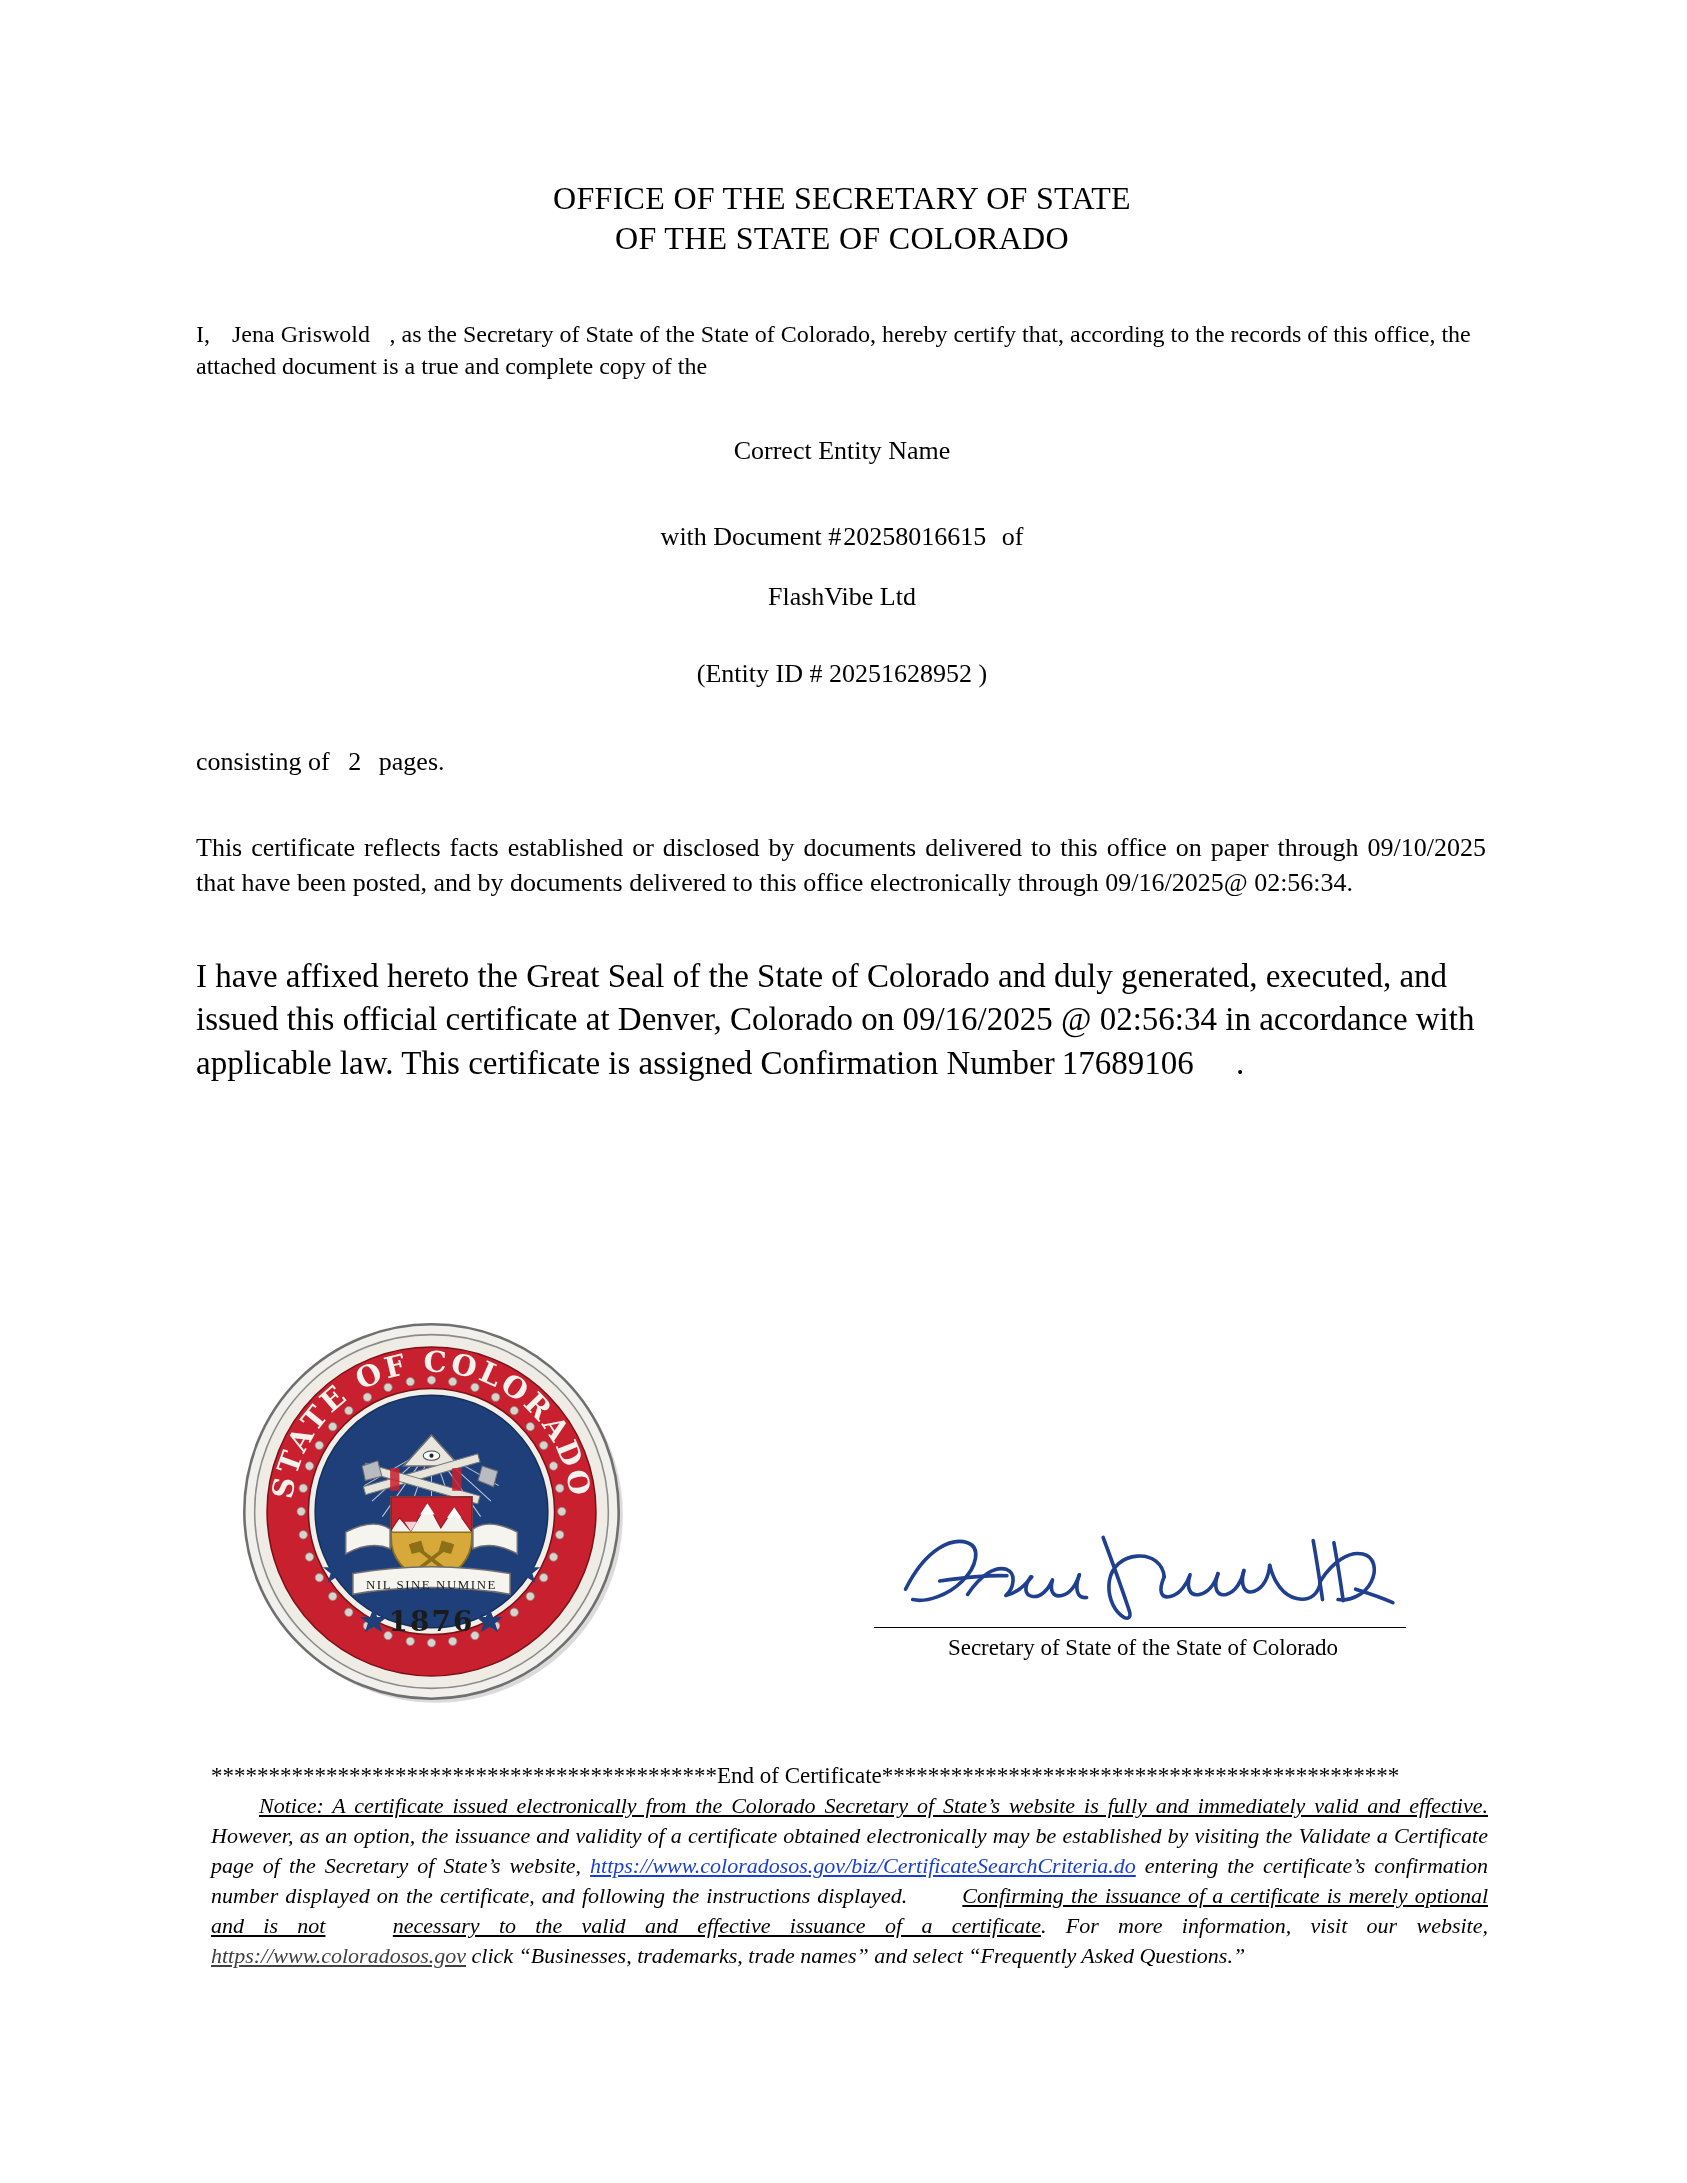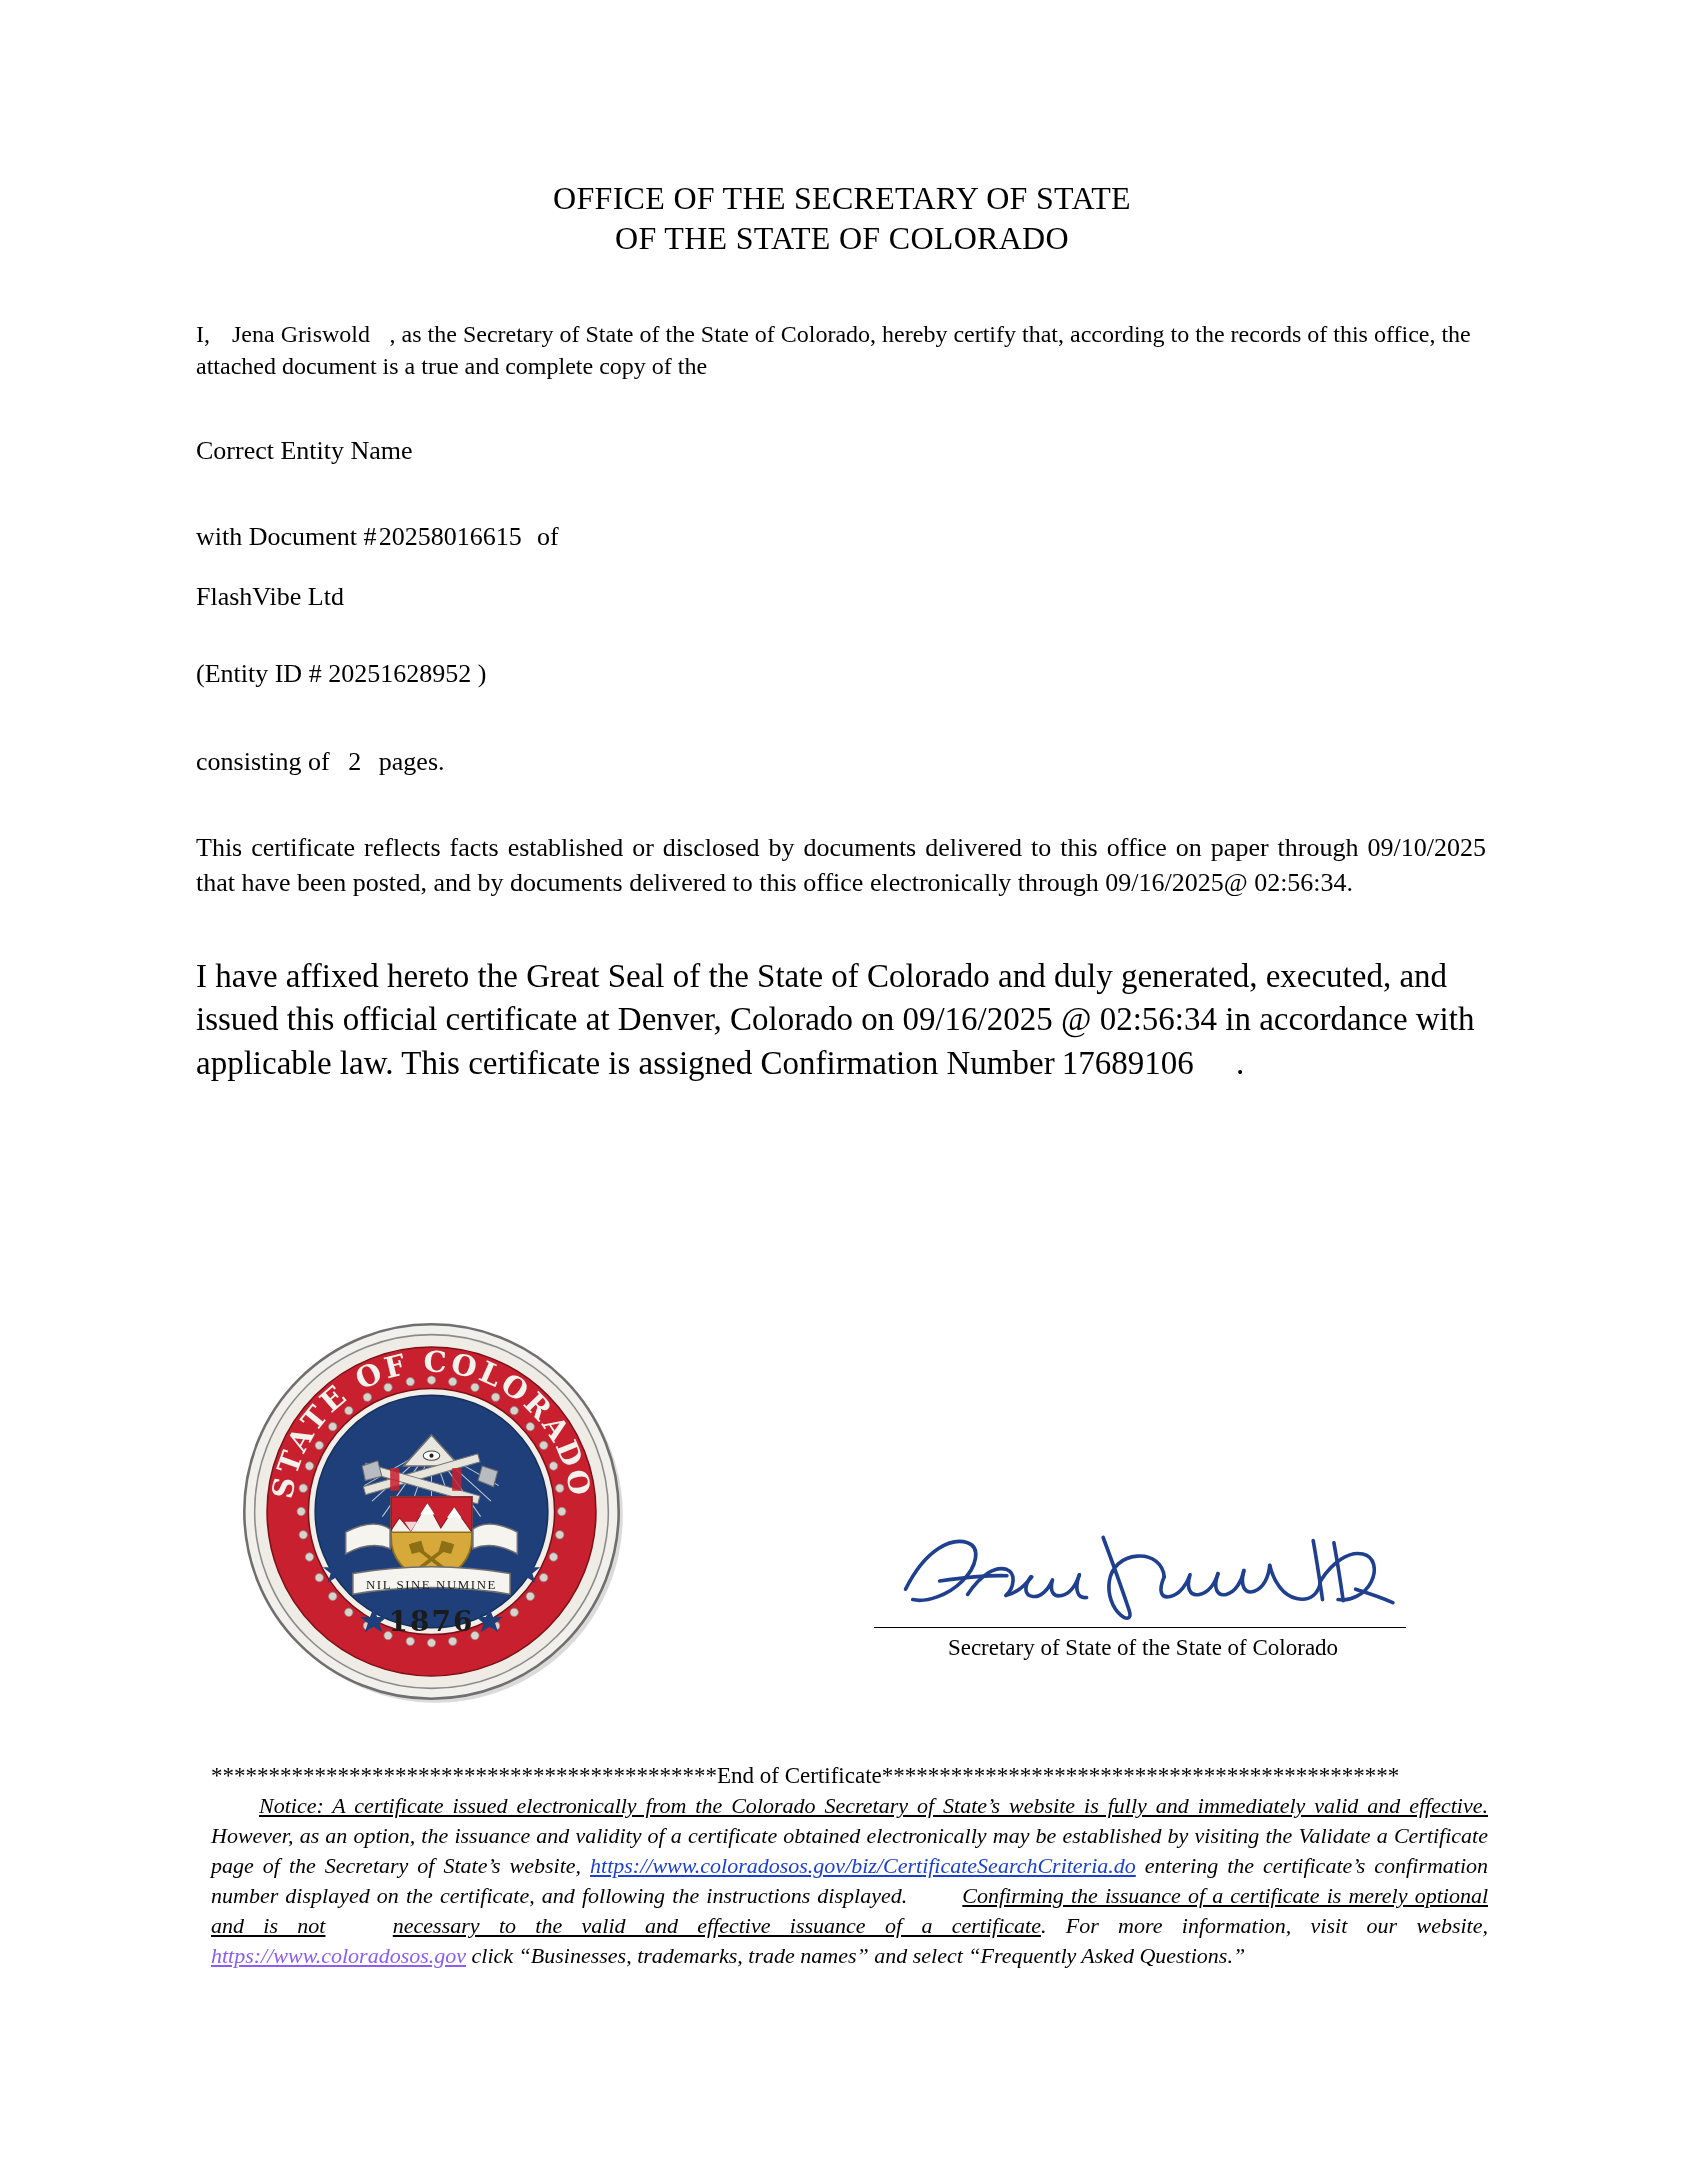--- a/index.html
+++ b/index.html
@@ -57,20 +57,21 @@
   }
   .p-certify {
     margin-top: 61px;
     text-align: left;
   }
   .p-certify .nm {
     display: inline-block;
     padding: 0 19.6px 0 22px;
   }
   .centered {
+    text-align: center;
     font-size: 26px;
   }
   .gap-1 { margin-top: 54px; }
   .gap-2 { margin-top: 56px; }
   .gap-3 { margin-top: 30px; }
   .gap-4 { margin-top: 47px; }
   .gap-5 { margin-top: 47px; }
 
   .doc-line .num { padding: 0 6.2px 0 2.1px; }
   .doc-line .of { padding-left: 9.3px; }
@@ -151,21 +152,21 @@
     font-style: italic;
     text-align: justify;
     text-justify: inter-word;
   }
   .notice .u { text-decoration: underline; margin-left: 48px; }
   .notice .lnk {
     color: #1a3fcf;
     text-decoration: underline;
   }
   .notice .lnk2 {
-    color: #8b5cf6;
+    color: #404040;
     text-decoration: underline;
   }
 </style>
 </head>
 <body>
 
 <div class="page">
 
   <div class="content">
 

